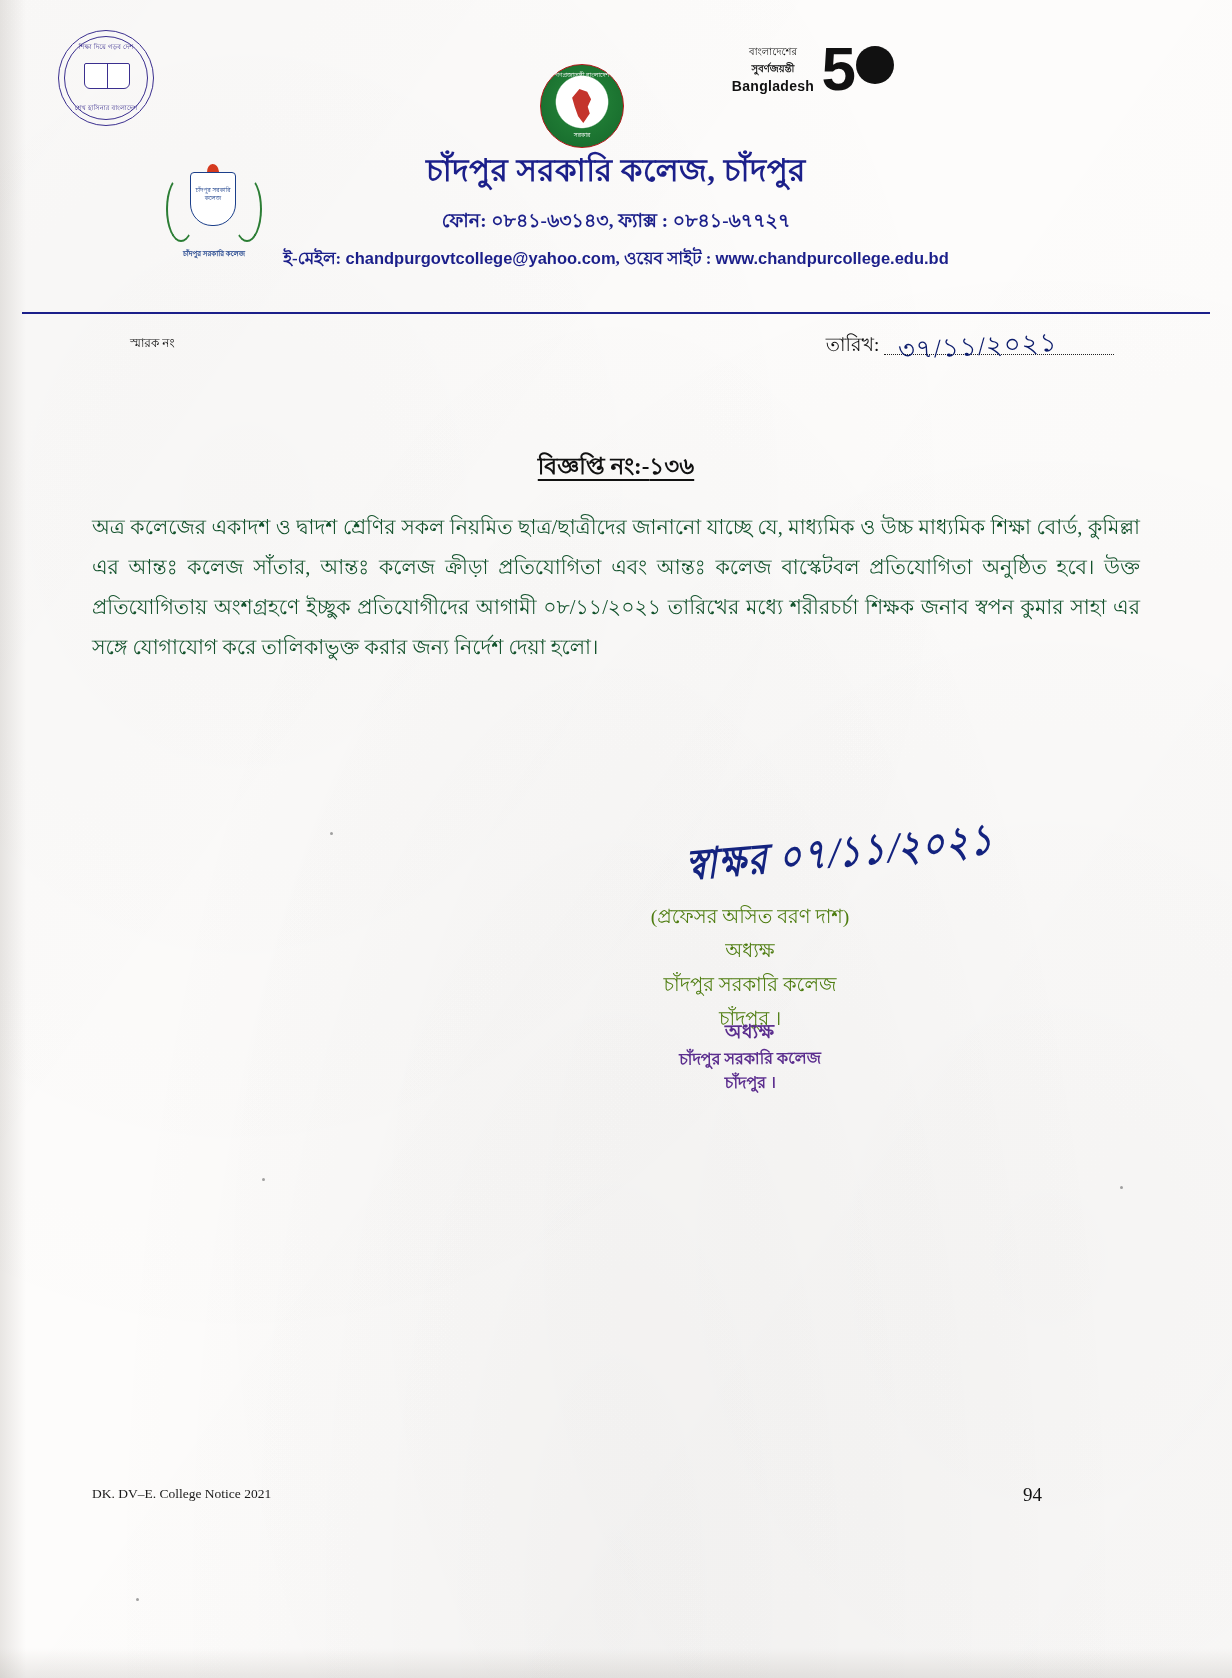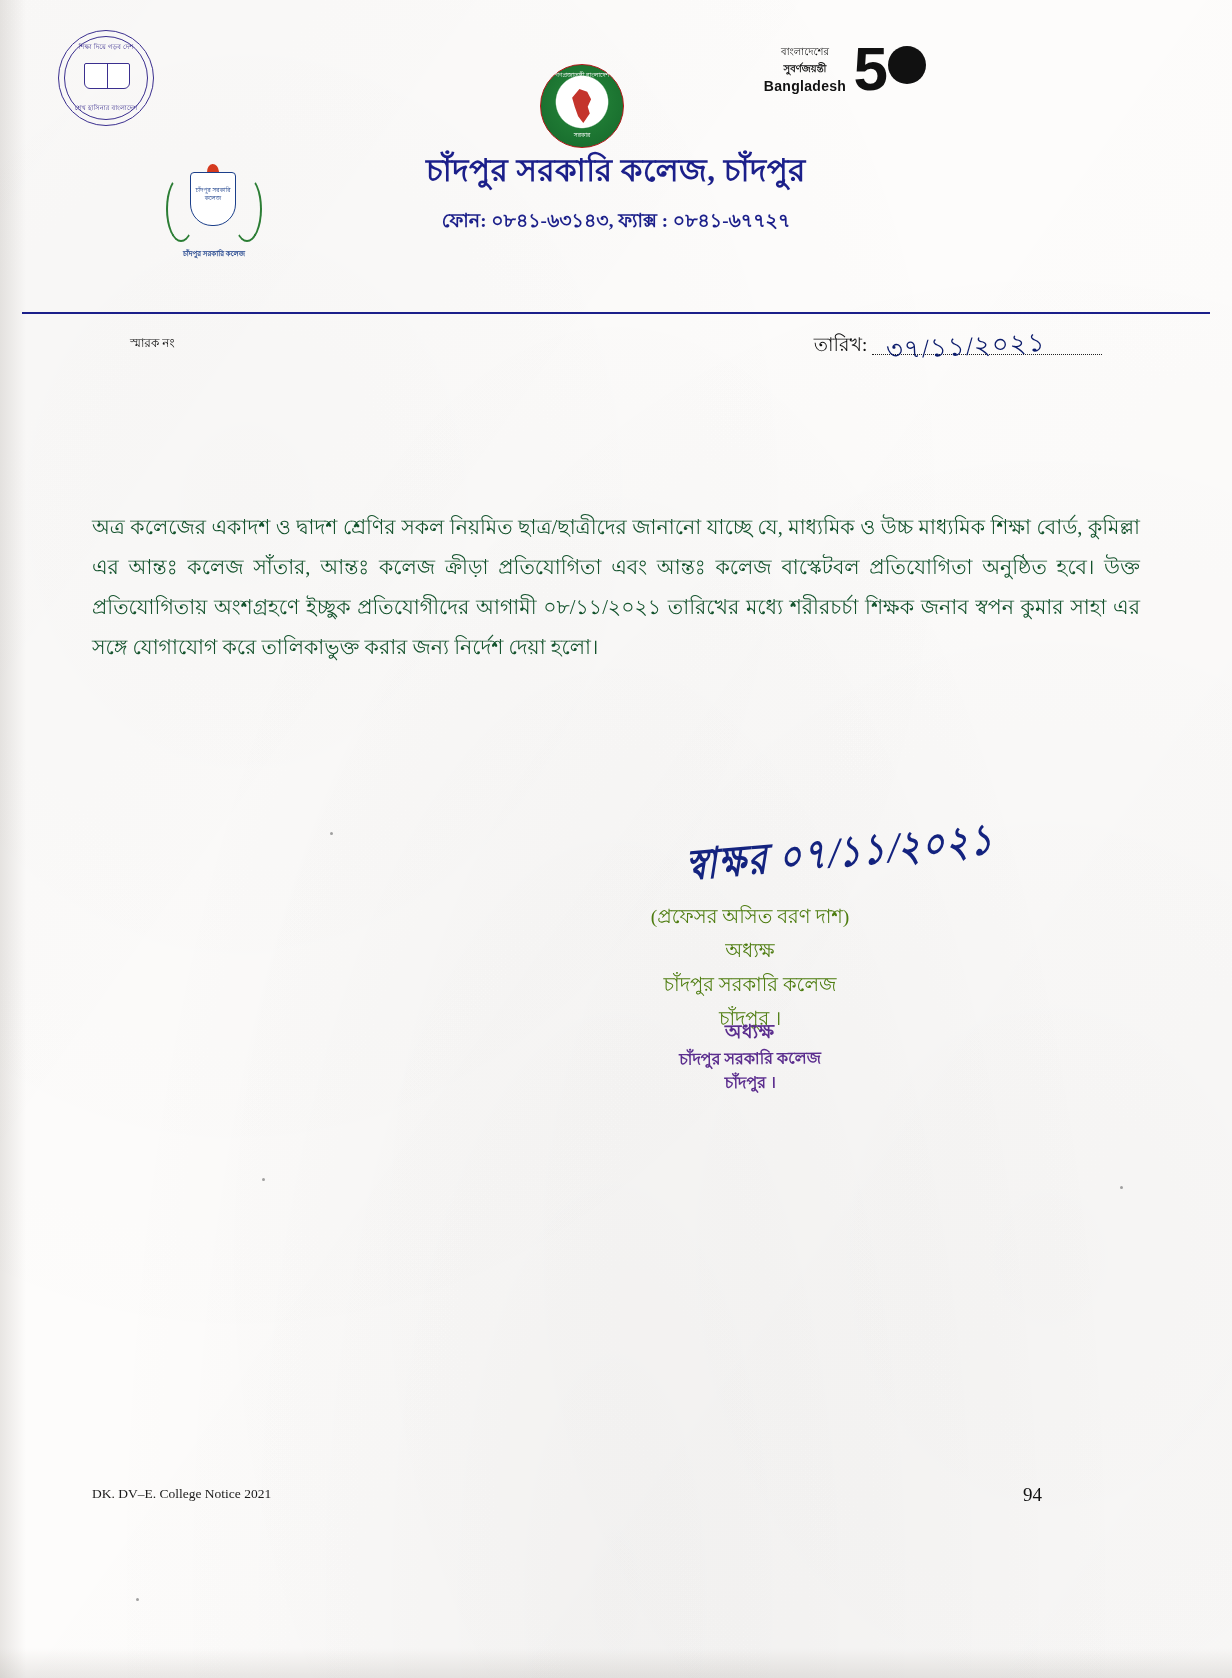--- a/index.html
+++ b/index.html
@@ -53,21 +53,21 @@
     width: 96px; height: 96px;
   }
   .emblem-govt {
     position: absolute;
     left: 540px; top: 48px;
     width: 84px; height: 84px;
   }
   .emblem-mujib50 {
     position: absolute;
     left: 730px; top: 22px;
-    width: 166px; height: 84px; margin-left: 32px;
+    width: 166px; height: 84px;
   }
   .emblem-mujib100 {
     position: absolute;
     left: 900px; top: 12px;
     width: 160px; height: 96px;
   }
   .circ-seal {
     width: 100%; height: 100%;
     border-radius: 50%;
     border: 1.6px solid #3b2f8f;
@@ -312,21 +312,21 @@
     height: 40px;
   }
   .memo-no {
     position: absolute;
     left: 130px; top: 4px;
     font-size: 12px;
     color: #111;
   }
   .date-wrap {
     position: absolute;
-    right: 130px; top: 0;
+    right: 118px; top: 0;
     font-size: 19px;
     color: #111;
     white-space: nowrap;
   }
   .date-dots {
     display: inline-block;
     width: 230px;
     border-bottom: 1.5px dotted #222;
     position: relative;
     height: 22px;
@@ -479,34 +479,45 @@
       <div class="cl-wreath-r"></div>
       <div class="cl-flame"></div>
       <div class="cl-shield">চাঁদপুর সরকারি কলেজ</div>
       <div class="cl-ribbon">চাঁদপুর সরকারি কলেজ</div>
     </div>
   </div>
 
   <div class="letterhead">
     <div class="lh-title">চাঁদপুর সরকারি কলেজ, চাঁদপুর</div>
     <div class="lh-phone">ফোন: ০৮৪১-৬৩১৪৩, ফ্যাক্স : ০৮৪১-৬৭৭২৭</div>
+    <div class="lh-mail">
+      <span>ই-মেইল:</span>
+      <span class="mono">chandpurgovtcollege@yahoo.com</span>,
+      <span>ওয়েব সাইট :</span>
+      <span class="mono">www.chandpurcollege.edu.bd</span>
+    </div>
   </div>
 
   <div class="rule"></div>
 
   <div class="memo-row">
     <div class="memo-no">স্মারক নং</div>
     <div class="date-wrap">
       <span>তারিখ:</span>
       <span class="date-dots">
         <span class="date-hand">৩৭/১১/২০২১</span>
       </span>
     </div>
   </div>
 
+  <div class="notice-heading">
+    <span class="u">
+      <span>বিজ্ঞপ্তি নং:-</span><span>১৩৬</span>
+    </span>
+  </div>
 
   <div class="body-text">অত্র কলেজের একাদশ ও দ্বাদশ শ্রেণির সকল নিয়মিত ছাত্র/ছাত্রীদের জানানো যাচ্ছে যে, মাধ্যমিক ও উচ্চ মাধ্যমিক শিক্ষা বোর্ড, কুমিল্লা এর আন্তঃ কলেজ সাঁতার, আন্তঃ কলেজ ক্রীড়া প্রতিযোগিতা এবং আন্তঃ কলেজ বাস্কেটবল প্রতিযোগিতা অনুষ্ঠিত হবে। উক্ত প্রতিযোগিতায় অংশগ্রহণে ইচ্ছুক প্রতিযোগীদের আগামী ০৮/১১/২০২১ তারিখের মধ্যে শরীরচর্চা শিক্ষক জনাব স্বপন কুমার সাহা এর সঙ্গে যোগাযোগ করে তালিকাভুক্ত করার জন্য নির্দেশ দেয়া হলো।</div>
 
   <div class="sign-hand">
     <span class="scribble">স্বাক্ষর ০৭/১১/২০২১</span>
   </div>
 
   <div class="sign-block">
     <div>(প্রফেসর অসিত বরণ দাশ)</div>
     <div>অধ্যক্ষ</div>

